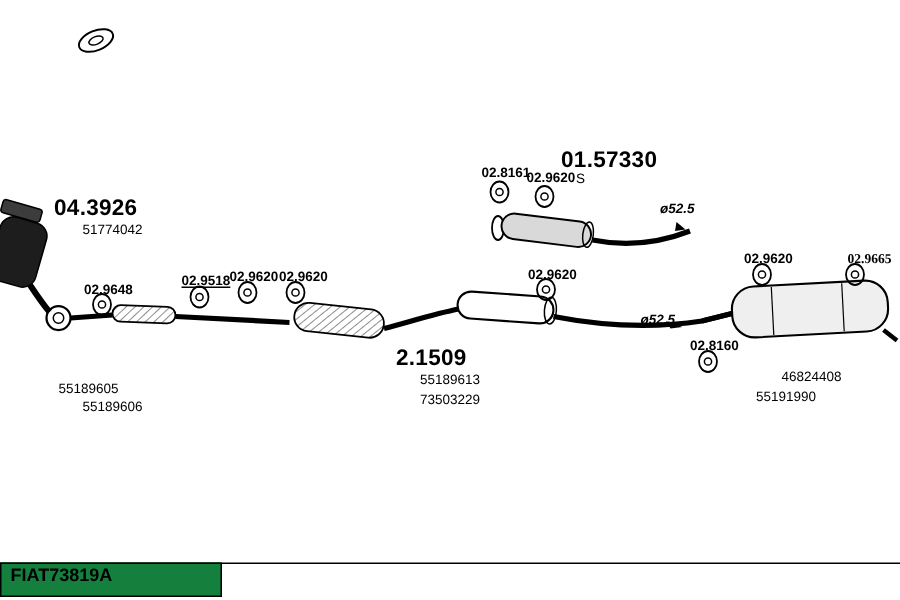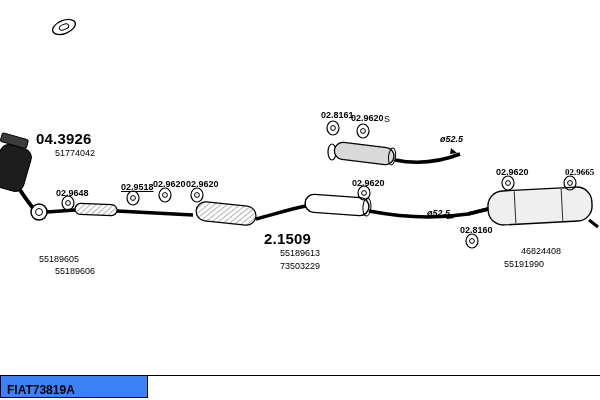--- a/index.html
+++ b/index.html
@@ -10,22 +10,22 @@
   svg{position:absolute;left:0;top:0;}
   .lbl{position:absolute;white-space:nowrap;line-height:1;}
   .pn{font-size:15px;font-weight:bold;letter-spacing:.2px;}
   .sub{font-size:9px;font-weight:400;}
   .clamp{font-size:9px;font-weight:700;}
   .dia{font-size:9px;font-weight:700;font-style:italic;}
   .variant{font-size:9px;font-weight:400;}
   .footer-rule{position:absolute;left:0;top:375px;width:600px;height:0;border-top:1.5px solid #000;}
   .footer-box{
     position:absolute;left:0;top:375px;width:148px;height:23px;
-    border:1.5px solid #000;box-sizing:border-box;display:flex;align-items:flex-end;
-    padding-left:6px;background:#3b82f6;
+    border:1.5px solid #000;box-sizing:border-box;display:flex;align-items:flex-start;
+    padding-left:6px;background:#15803d;
   }
   .footer-box span{font-size:12px;font-weight:bold;}
 </style>
 </head>
 <body>
 
 <div class="canvas">
 
   <svg width="600" height="400" viewBox="0 0 600 400">
     <defs>
@@ -105,20 +105,21 @@
   <div class="lbl pn" style="left:36px;  top:131px;">04.3926</div>
   <div class="lbl sub" style="left:55px;  top:149px;">51774042</div>
 
   <div class="lbl sub" style="left:39px;  top:255px;">55189605</div>
   <div class="lbl sub" style="left:55px;  top:267px;">55189606</div>
 
   <div class="lbl pn" style="left:264px; top:231px;">2.1509</div>
   <div class="lbl sub" style="left:280px; top:249px;">55189613</div>
   <div class="lbl sub" style="left:280px; top:262px;">73503229</div>
 
+  <div class="lbl pn" style="left:374px; top:99px;">01.57330</div>
   <div class="lbl variant" style="left:384px; top:115px;">S</div>
 
   <div class="lbl sub" style="left:521px; top:247px;">46824408</div>
   <div class="lbl sub" style="left:504px; top:260px;">55191990</div>
 
   <div class="lbl clamp" style="left:56px;  top:189px;">02.9648</div>
   <div class="lbl clamp" style="left:121px; top:183px;text-decoration:underline;">02.9518</div>
   <div class="lbl clamp" style="left:153px; top:180px;">02.9620</div>
   <div class="lbl clamp" style="left:186px; top:180px;">02.9620</div>
   <div class="lbl clamp" style="left:321px; top:111px;">02.8161</div>

